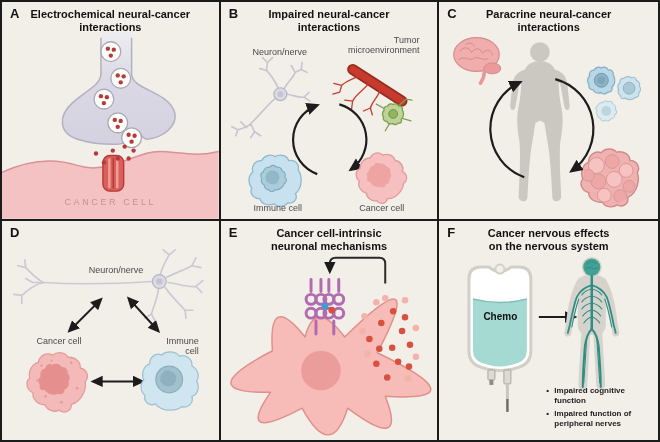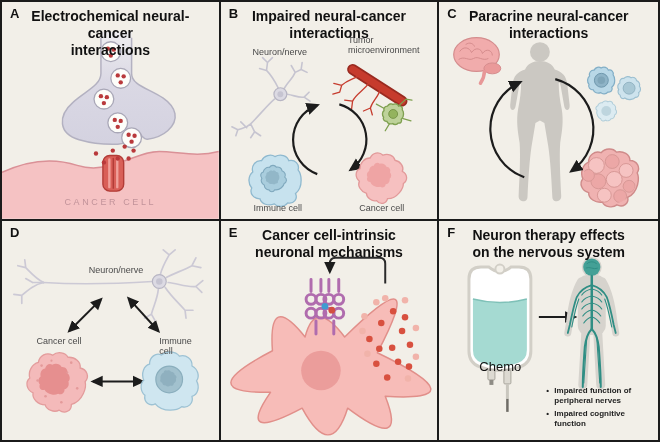--- a/index.html
+++ b/index.html
@@ -3,27 +3,27 @@
 <meta charset="utf-8">
 <style>
   html,body{margin:0;padding:0;background:#ffffff;font-family:"Liberation Sans",sans-serif;}
   .fig{position:relative;width:660px;height:442px;box-sizing:border-box;border:2.5px solid #1b1b1b;
        background:#f2efe8;display:grid;grid-template-columns:repeat(3,1fr);grid-template-rows:repeat(2,1fr);}
   .panel{position:relative;box-sizing:border-box;border-right:2px solid #1b1b1b;border-bottom:2px solid #1b1b1b;overflow:hidden;}
   .panel:nth-child(3n){border-right:none;}
   .panel:nth-child(n+4){border-bottom:none;}
   .panel svg{position:absolute;inset:0;width:100%;height:100%;}
   .letter{position:absolute;top:4px;left:8px;font-size:13px;font-weight:bold;color:#111;z-index:3;}
-  .ptitle{position:absolute;top:6px;left:10px;right:10px;text-align:center;font-size:14px;font-weight:bold;
+  .ptitle{position:absolute;top:6px;left:10px;right:10px;text-align:center;font-size:11px;font-weight:bold;
           color:#111;line-height:1.2;white-space:pre-line;z-index:3;}
-  .lbl{position:absolute;font-size:9px;color:#4a4a4a;transform:translateX(-50%);text-align:left;
+  .lbl{position:absolute;font-size:9px;color:#4a4a4a;transform:translateX(-50%);text-align:right;
        white-space:pre-line;line-height:1.15;z-index:3;}
   .cancercell-lbl{position:absolute;left:0;right:0;top:195px;text-align:center;font-size:9px;
        letter-spacing:2.6px;color:#c2939a;z-index:3;}
-  .chemo-lbl{position:absolute;left:61px;top:90px;transform:translateX(-50%);font-size:13px;font-weight:normal;color:#111;z-index:3;margin-top:48px;}
+  .chemo-lbl{position:absolute;left:61px;top:90px;transform:translateX(-50%);font-size:10px;font-weight:bold;color:#111;z-index:3;}
   .bullets{position:absolute;left:107px;top:165px;width:104px;z-index:3;}
   .bullet{position:relative;padding-left:8px;font-size:8px;font-weight:600;color:#222;line-height:1.3;margin-bottom:2px;}
   .bullet::before{content:"•";position:absolute;left:0;top:0;}
 </style>
 </head>
 <body>
 
 <svg width="0" height="0" style="position:absolute" aria-hidden="true">
   <defs>
     <marker id="ah" viewBox="0 0 10 10" refX="7.5" refY="5" markerWidth="6.5" markerHeight="6.5" orient="auto-start-reverse">
@@ -294,21 +294,21 @@
           <circle cx="119" cy="92" r="5"></circle>
       </g>
       <circle cx="105" cy="85" r="3.4" fill="#3f9bd0"></circle>
       <circle cx="112" cy="89" r="3.4" fill="#d34f42"></circle>
       <path d="M166,62 L166,42 Q166,36 160,36 L116,36 Q110,36 110,42 L110,50" stroke="#2a2a2a" stroke-width="2" fill="none" marker-end="url(#ah)"></path>
     </svg>
   </section>
 
   <section class="panel">
     <span class="letter">F</span>
-    <div class="ptitle">Neuron therapy effects
+    <div class="ptitle">Cancer nervous effects
 on the nervous system</div>
     <svg viewBox="0 0 219 219">
       <g transform="translate(18,38)">
         <path d="M12,20 Q12,8 24,8 L32,8 Q43,17 54,8 L62,8 Q74,8 74,20 L74,92 Q74,104 63,108 L56,110 Q43,113 30,110 L23,108 Q12,104 12,92 Z" fill="#ffffff" stroke="#d2cfc7" stroke-width="3"></path>
         <circle cx="43" cy="10" r="4.5" fill="#f2efe8" stroke="#d2cfc7" stroke-width="2"></circle>
         <path d="M16,40 Q43,47 70,40 L70,91 Q70,101 61,104 L54,106 Q43,109 32,106 L25,104 Q16,101 16,91 Z" fill="#a5dad2"></path>
         <path d="M16,40 Q43,47 70,40" fill="none" stroke="#7fc1b8" stroke-width="1.5"></path>
         <rect x="31" y="111" width="7" height="10" rx="1" fill="#dddad2" stroke="#a9a69e"></rect>
         <rect x="32.5" y="121" width="4" height="5" fill="#8f8c85"></rect>
         <rect x="47" y="111" width="7" height="14" rx="1" fill="#dddad2" stroke="#a9a69e"></rect>
@@ -342,18 +342,18 @@
             <path d="M140,78 C137,86 135,96 133,106 M166,78 C169,86 171,96 173,106"></path>
             <path d="M148,116 C147,130 146,146 145,162 M158,116 C159,130 160,146 161,162"></path>
           </g>
           <path d="M153,108 C149,112 147,118 146,126 C145,140 144,152 144,166" stroke-width="2"></path>
           <path d="M153,108 C157,112 159,118 160,126 C161,140 162,152 162,166" stroke-width="2"></path>
         </g>
       </g>
     </svg>
     <div class="chemo-lbl">Chemo</div>
     <div class="bullets">
+      <div class="bullet"><span>Impaired cognitive function</span></div>
       <div class="bullet"><span>Impaired function of peripheral nerves</span></div>
-      <div class="bullet"><span>Impaired cognitive function</span></div>
     </div>
   </section>
 
 </div>
 
 </body></html>

